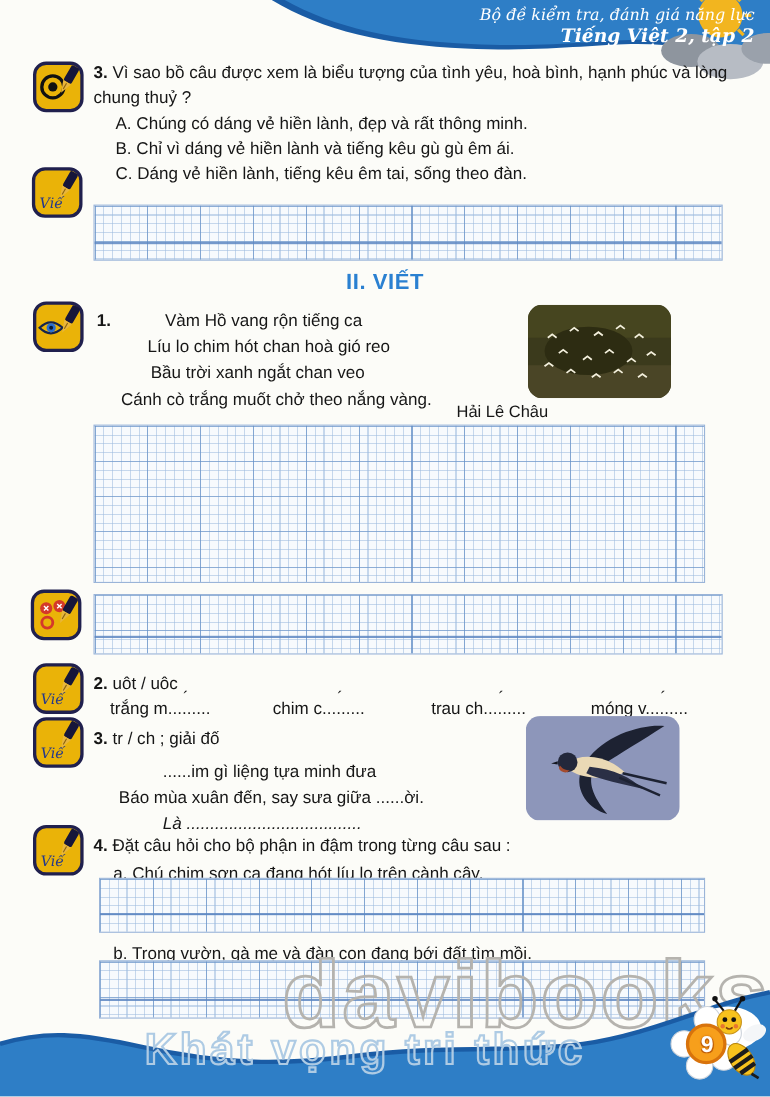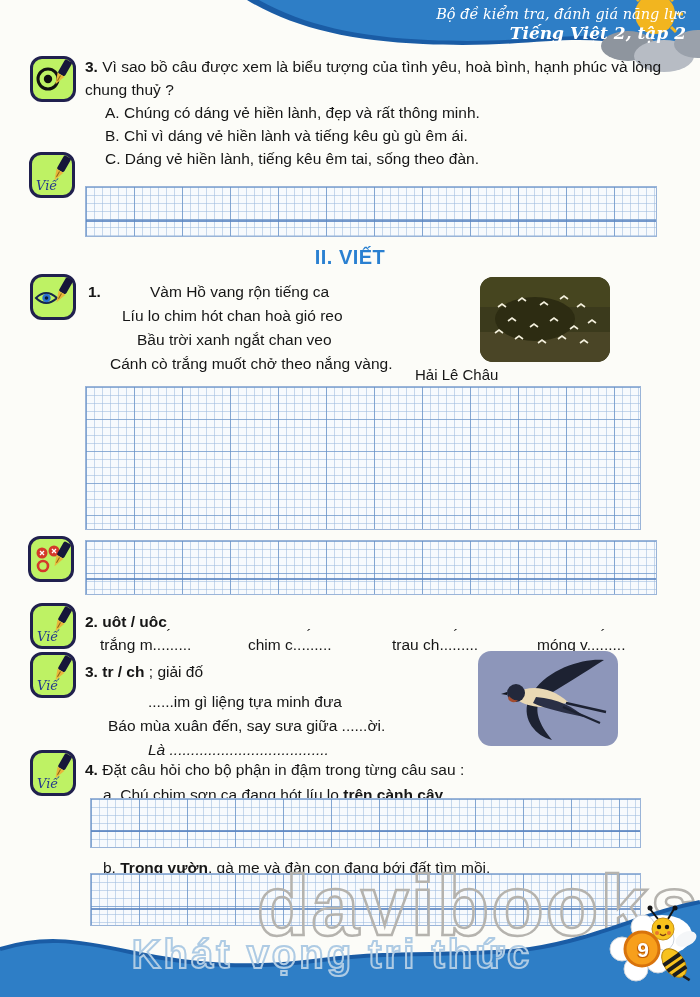--- a/index.html
+++ b/index.html
@@ -9,28 +9,28 @@
     font-family:"Liberation Sans","DejaVu Sans",sans-serif;
     color:#161616;
   }
   .abs{position:absolute;}
   
   .hdr-svg{left:0;top:0;width:700px;height:78px;}
   .hdr-text{right:14px;top:5px;text-align:right;color:#ffffff;z-index:3;line-height:1.25;}
   .hdr-series{font-family:"DejaVu Serif","Liberation Serif",serif;font-style:italic;font-size:14.5px;}
   .hdr-book{font-family:"DejaVu Serif","Liberation Serif",serif;font-style:italic;font-size:17px;font-weight:bold;}
   
-  .q-icon{width:46px;height:46px;border:3px solid #20204e;border-radius:12px;background:#bef264;box-sizing:border-box;}
+  .q-icon{width:46px;height:46px;border:3px solid #20204e;border-radius:12px;background:#eab308;box-sizing:border-box;}
   .q-icon svg{position:absolute;left:0;top:0;}
   .vie-label{position:absolute;left:4px;bottom:2px;font-family:"DejaVu Serif","Liberation Serif",serif;
     font-style:italic;font-size:13px;color:#24398c;}
   
   .t{font-size:15.5px;line-height:23px;}
   .num{font-weight:bold;}
-  .bold{font-weight:bold;}
+  .bold{font-weight:normal;}
   .heading{left:0;top:246px;width:700px;text-align:center;font-size:20px;font-weight:bold;color:#2a80d1;letter-spacing:.5px;}
   .poem div{white-space:nowrap;}
   .author{font-weight:normal;font-size:15px;}
   .answer-line{font-style:italic;}
   
   .wgrid{
     box-sizing:border-box;border:1px solid #9ab4d8;background-color:#f7fafd;
     background-image:
       repeating-linear-gradient(to right, rgba(96,140,196,.65) 0 1px, transparent 1px 48px),
       repeating-linear-gradient(to bottom, rgba(96,140,196,.55) 0 1px, transparent 1px 32px),
@@ -136,21 +136,21 @@
       <g transform="rotate(30 30 14)">
         <rect x="26" y="0" width="8" height="16" rx="2" fill="#16163a"></rect>
         <path d="M26 16 L34 16 L30 27 Z" fill="#e9b63b"></path>
         <line x1="30" y1="17" x2="30" y2="23" stroke="#8a6410" stroke-width="1"></line>
       </g>
     </svg>
   </div>
   <div class="abs t num" style="left:88px;top:280px;">1.</div>
   <div class="abs t poem" style="left:110px;top:280px;line-height:24px;">
     <div style="margin-left:40px;">Vàm Hồ vang rộn tiếng ca</div>
-    <div style="margin-left:12px;">Líu lo chim hót chan hoà gió reo</div>
+    <div style="margin-left:24px;">Líu lo chim hót chan hoà gió reo</div>
     <div style="margin-left:27px;">Bầu trời xanh ngắt chan veo</div>
     <div style="margin-left:0;">Cánh cò trắng muốt chở theo nắng vàng.</div>
   </div>
   <div class="abs author" style="left:415px;top:366px;">Hải Lê Châu</div>
 
   <div class="abs photo" style="left:480px;top:277px;width:130px;height:85px;">
     <svg width="130" height="85" viewBox="0 0 130 85">
       <rect width="130" height="85" fill="#3b3a1c"></rect>
       <rect y="0" width="130" height="30" fill="#46451f"></rect>
       <rect y="55" width="130" height="30" fill="#4a4526"></rect>

